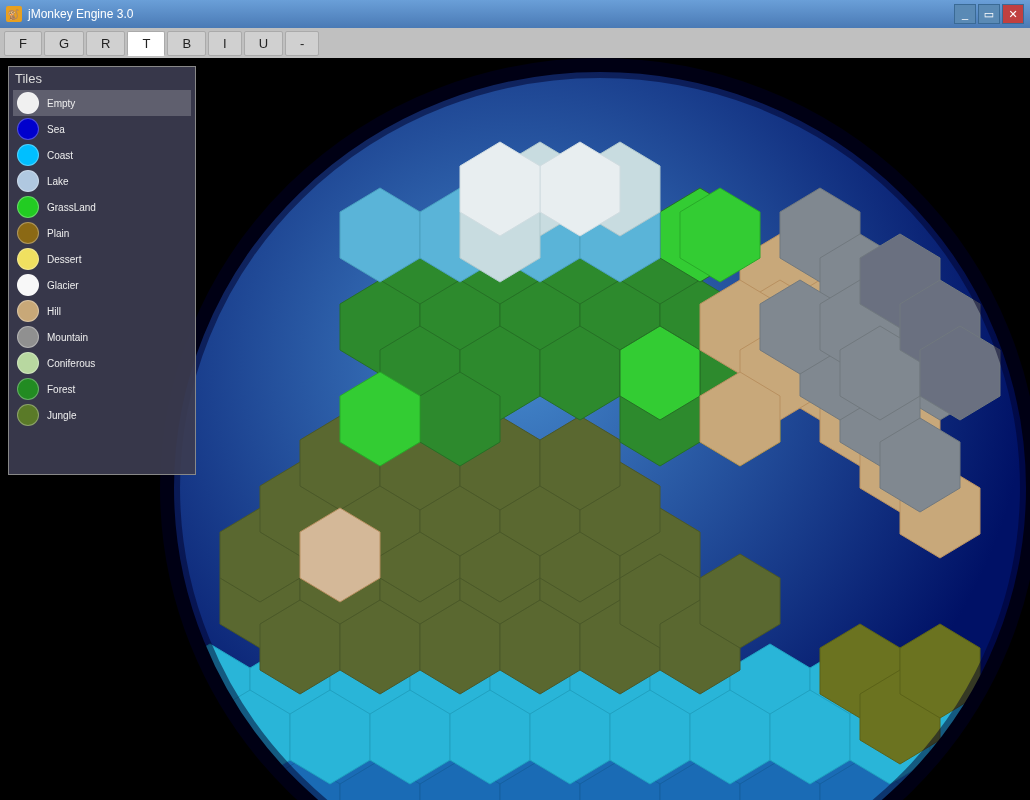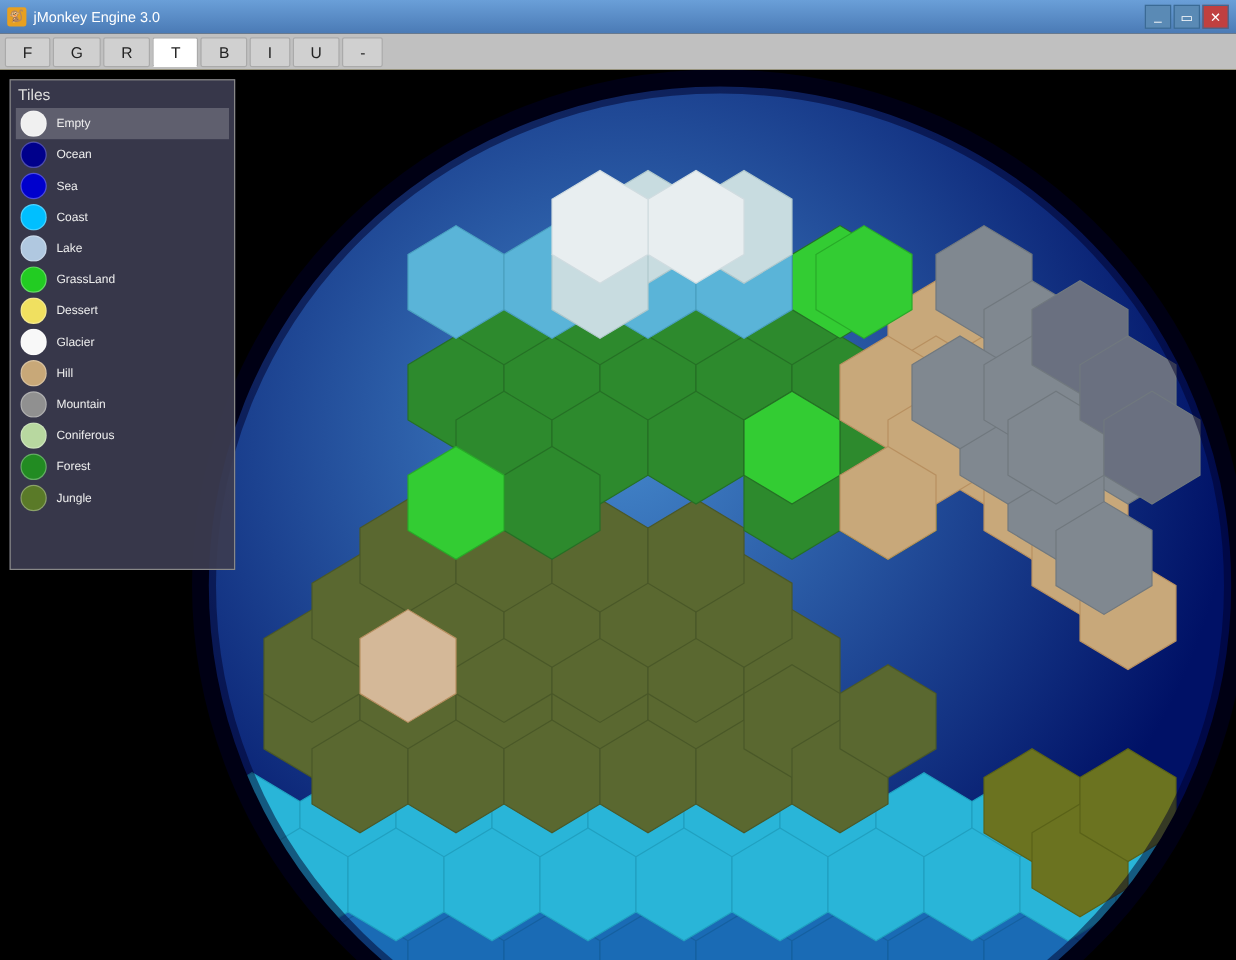--- a/index.html
+++ b/index.html
@@ -394,38 +394,38 @@
 
   <div id="sidepanel">
     <div id="panel-title">Tiles</div>
     <div id="tile-list-container">
       <ul id="tile-list">
       <li class="tile-item selected">
             <div class="tile-swatch" style="background: rgb(240, 240, 240);"></div>
             <span>Empty</span>
           </li>
           <li class="tile-item">
-            <div class="tile-swatch" style="background: rgb(0, 0, 139);"></div>
-            <span>Ocean</span>
-          </li>
-          <li class="tile-item">
             <div class="tile-swatch" style="background: rgb(0, 0, 205);"></div>
             <span>Sea</span>
           </li>
           <li class="tile-item">
             <div class="tile-swatch" style="background: rgb(0, 191, 255);"></div>
             <span>Coast</span>
           </li>
           <li class="tile-item">
             <div class="tile-swatch" style="background: rgb(176, 200, 224);"></div>
             <span>Lake</span>
           </li>
           <li class="tile-item">
             <div class="tile-swatch" style="background: rgb(34, 204, 34);"></div>
             <span>GrassLand</span>
+          </li>
+          <li class="tile-item">
+            <div class="tile-swatch" style="background: rgb(139, 105, 20);"></div>
+            <span>Plain</span>
           </li>
           <li class="tile-item">
             <div class="tile-swatch" style="background: rgb(240, 224, 96);"></div>
             <span>Dessert</span>
           </li>
           <li class="tile-item">
             <div class="tile-swatch" style="background: rgb(248, 248, 248);"></div>
             <span>Glacier</span>
           </li>
           <li class="tile-item">

